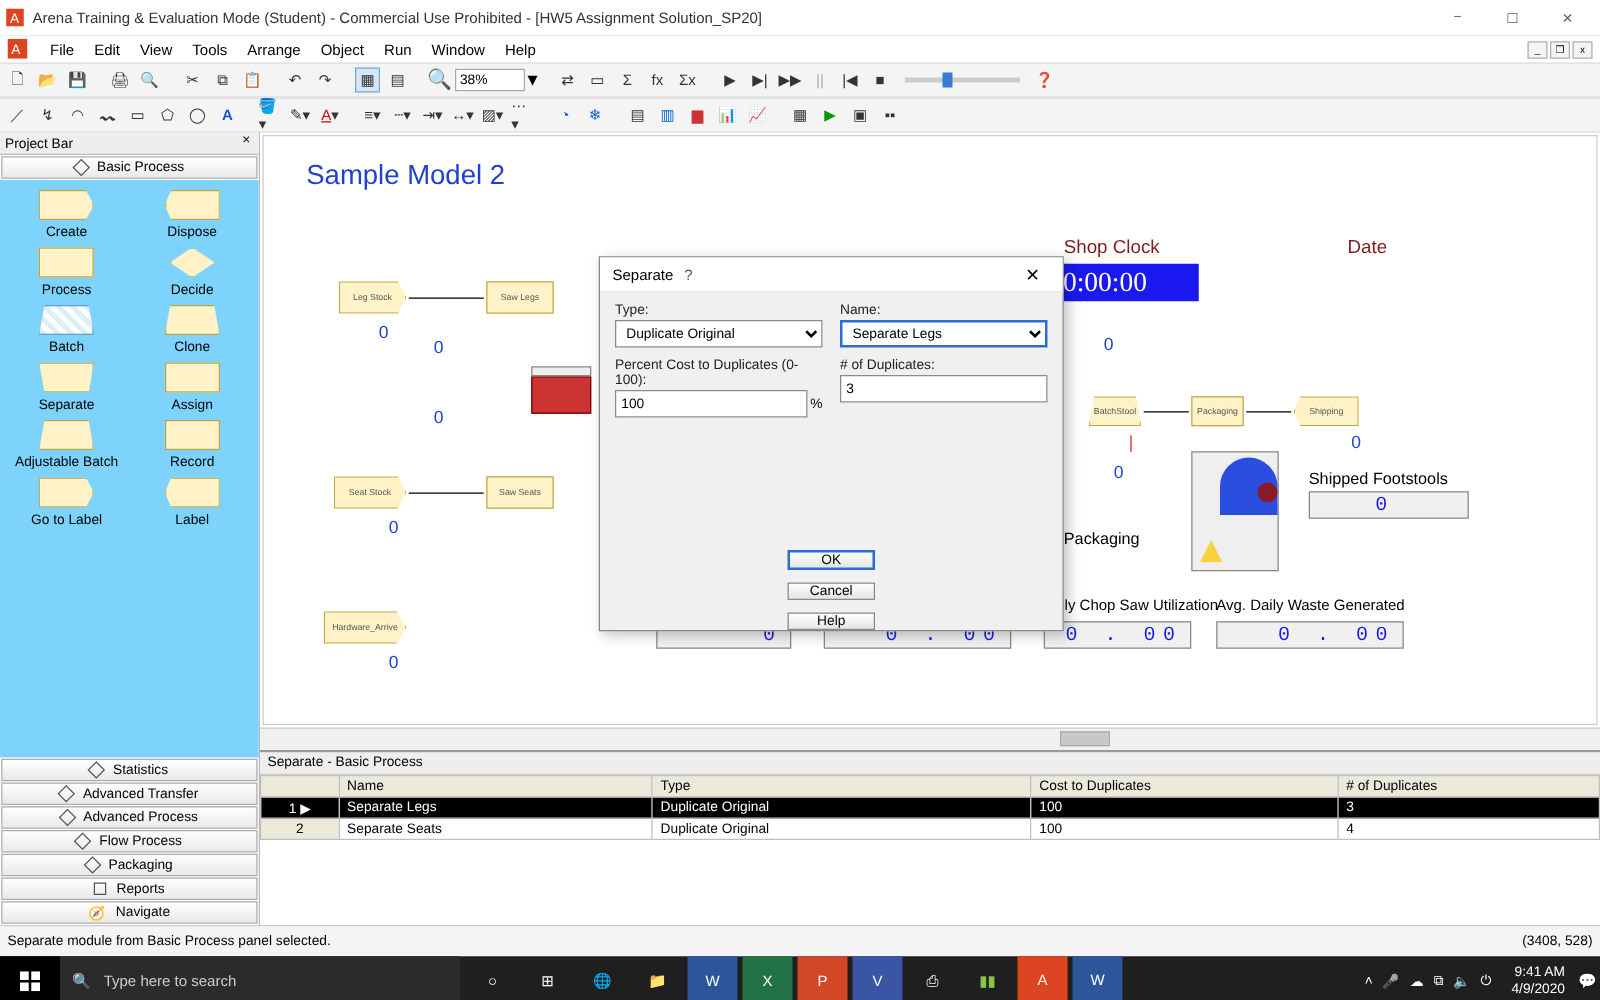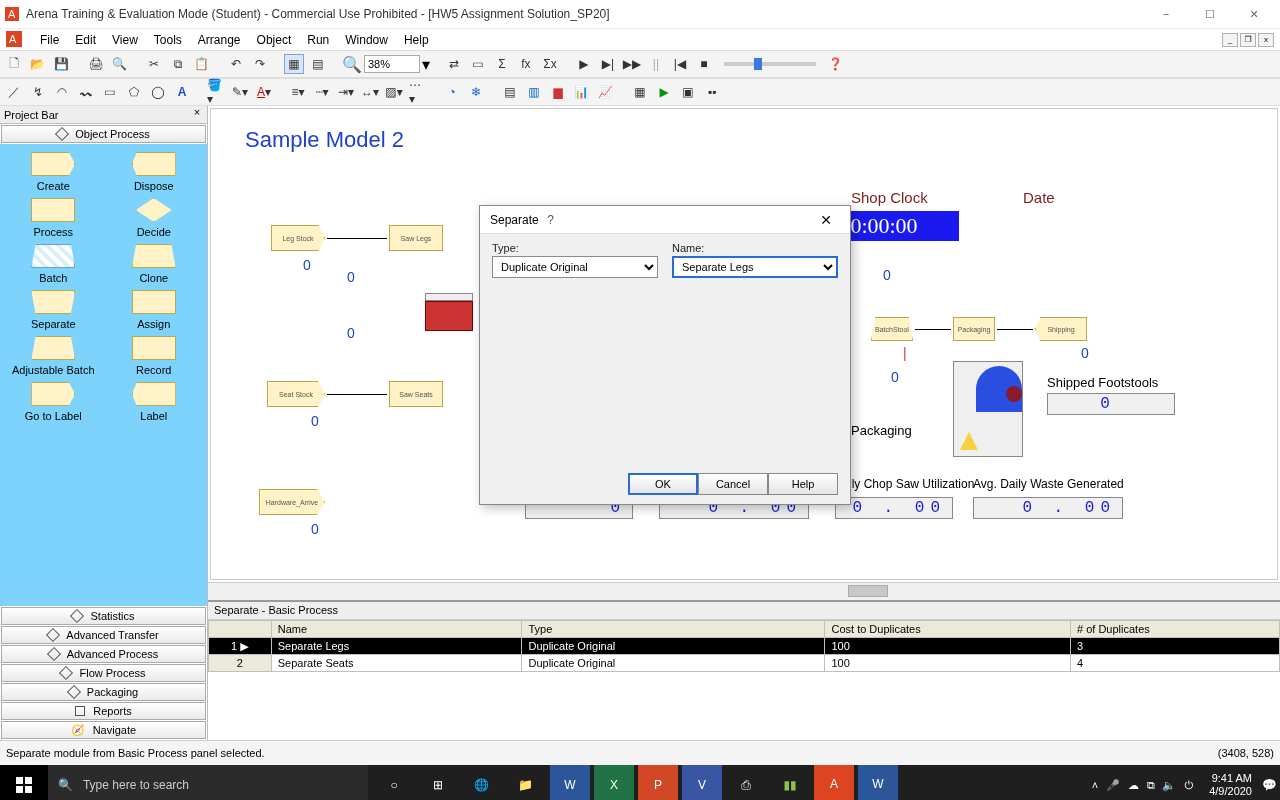--- a/index.html
+++ b/index.html
@@ -64,21 +64,21 @@
   .dialog .dbody { flex:1; padding:8px 12px; }
   .dialog label { display:block; font-size:11px; color:#222; margin-bottom:2px; }
   .dialog .row { display:flex; gap:14px; margin-bottom:8px; }
   .dialog .col { flex:1; }
   .dialog select, .dialog input[type=text] { width:100%; height:22px; font-size:11px; border:1px solid #8a8a8a; padding:0 4px; background:#fff; }
   .dialog .name-sel { border:2px solid #2a6cd4; }
   .dialog .name-sel option { background:#2a6cd4; color:#fff; }
   .dialog .highlighted { background:#2a6cd4; color:#fff; }
   .dialog .pctwrap { display:flex; align-items:center; gap:2px; }
   .dialog .pctwrap span { font-size:11px; }
-  .dialog .dbtns { height:40px; display:flex; align-items:center; justify-content:flex-end; padding:0 12px; }
+  .dialog .dbtns { height:40px; display:flex; align-items:center; justify-content:flex-end; gap:10px; padding:0 12px;flex-direction:column; }
   .dialog .dbtn { width:70px; height:22px; border:1px solid #888; background:linear-gradient(#fff,#e4e4e4); font-size:11px; display:flex; align-items:center; justify-content:center; }
   .dialog .dbtn.primary { border:2px solid #2a6cd4; }
   
   .gridarea { height:140px; border-top:2px solid #999; display:flex; flex-direction:column; }
   .gridarea .gridtitle { height:18px; background:#eee; font-size:11px; padding:2px 6px; border-bottom:1px solid #ccc; }
   table.dgrid { border-collapse:collapse; font-size:11px; }
   table.dgrid th, table.dgrid td { border:1px solid #bfbfbf; padding:1px 6px; height:17px; text-align:left; background:#fff; }
   table.dgrid th { background:#ece9d8; font-weight:normal; }
   table.dgrid th.rowhdr { width:24px; background:#ece9d8; text-align:center; }
   table.dgrid tr.selected td, table.dgrid tr.selected th.rowhdr { background:#000; color:#fff; }
@@ -216,21 +216,21 @@
 
 <div class="mainrow">
 
   <div class="projectbar">
     <div class="pbtitle">
       <span>Project Bar</span>
       <span class="closex">×</span>
     </div>
     <div class="pb-section">
       <span class="diamond"></span>
-      <span>Object Process</span>
+      <span>Basic Process</span>
     </div>
     <div class="pb-body">
       <div class="pb-grid">
         <div class="pb-item">
             <div class="pb-shape pent"></div>
             <span>Create</span>
           </div>
         <div class="pb-item">
             <div class="pb-shape" style="clip-path:polygon(12% 0,100% 0,100% 100%,12% 100%,0 50%)"></div>
             <span>Dispose</span>
@@ -308,21 +308,21 @@
         </div>
     </div>
   </div>
 
   <div class="canvaswrap">
     <div class="canvas">
       <div class="heading">Sample Model 2</div>
 
       <div class="label-blue" style="left:640px; top:80px">Shop Clock</div>
       <div class="bigbluebox" style="left:598px; top:102px; width:150px; height:30px; font-size:22px; font-family:'Times New Roman',serif">0:00:00</div>
-      <div class="label-blue" style="left:812px; top:80px">Date</div>
+      <div class="label-blue" style="left:867px; top:80px">Date</div>
 
       <div class="flowbox pent" style="left:60px; top:116px; width:54px; height:26px">Leg Stock</div>
       <div class="counter" style="left:92px; top:148px">0</div>
       <div class="line" style="left:116px; top:129px; width:60px"></div>
       <div class="flowbox" style="left:178px; top:116px; width:54px; height:26px">Saw Legs</div>
       <div class="counter" style="left:136px; top:160px">0</div>
 
       <div style="position:absolute; left:214px; top:192px; width:48px; height:30px; background:#c33; border:1px solid #700"></div>
       <div style="position:absolute; left:214px; top:184px; width:48px; height:8px; background:#eee; border:1px solid #888"></div>
       <div class="counter" style="left:136px; top:216px">0</div>
@@ -376,20 +376,33 @@
               <label>Type:</label>
               <select>
                 <option selected="">Duplicate Original</option>
               </select>
             </div>
             <div class="col">
               <label>Name:</label>
               <select class="name-sel">
                 <option selected="" class="highlighted">Separate Legs</option>
               </select>
+            </div>
+          </div>
+          <div class="row">
+            <div class="col">
+              <label>Percent Cost to Duplicates (0-100):</label>
+              <div class="pctwrap">
+                <input type="text" value="100" style="">
+                <span>%</span>
+              </div>
+            </div>
+            <div class="col">
+              <label># of Duplicates:</label>
+              <input type="text" value="3" style="">
             </div>
           </div>
         </div>
         <div class="dbtns">
           <div class="dbtn primary">OK</div>
           <div class="dbtn">Cancel</div>
           <div class="dbtn">Help</div>
         </div>
       </div>
     </div>

